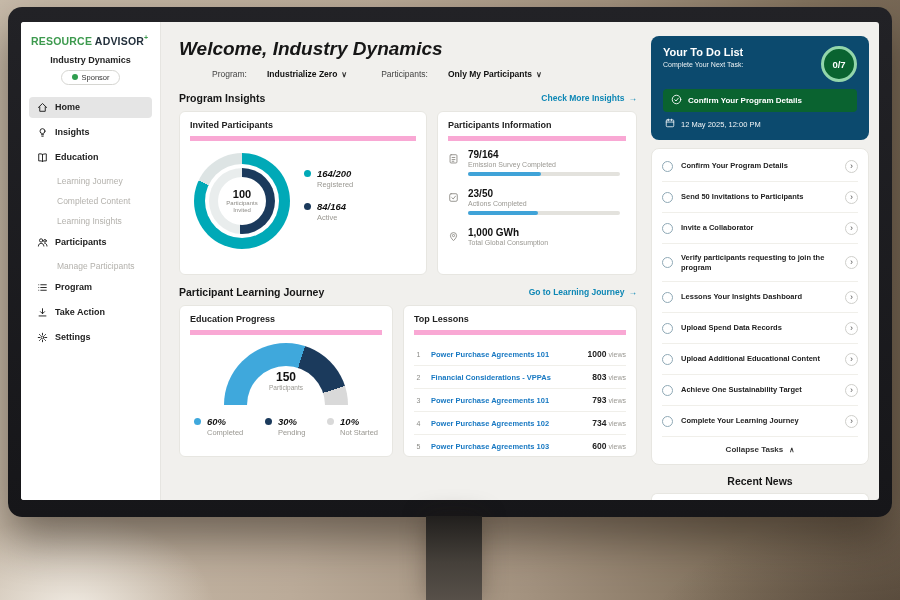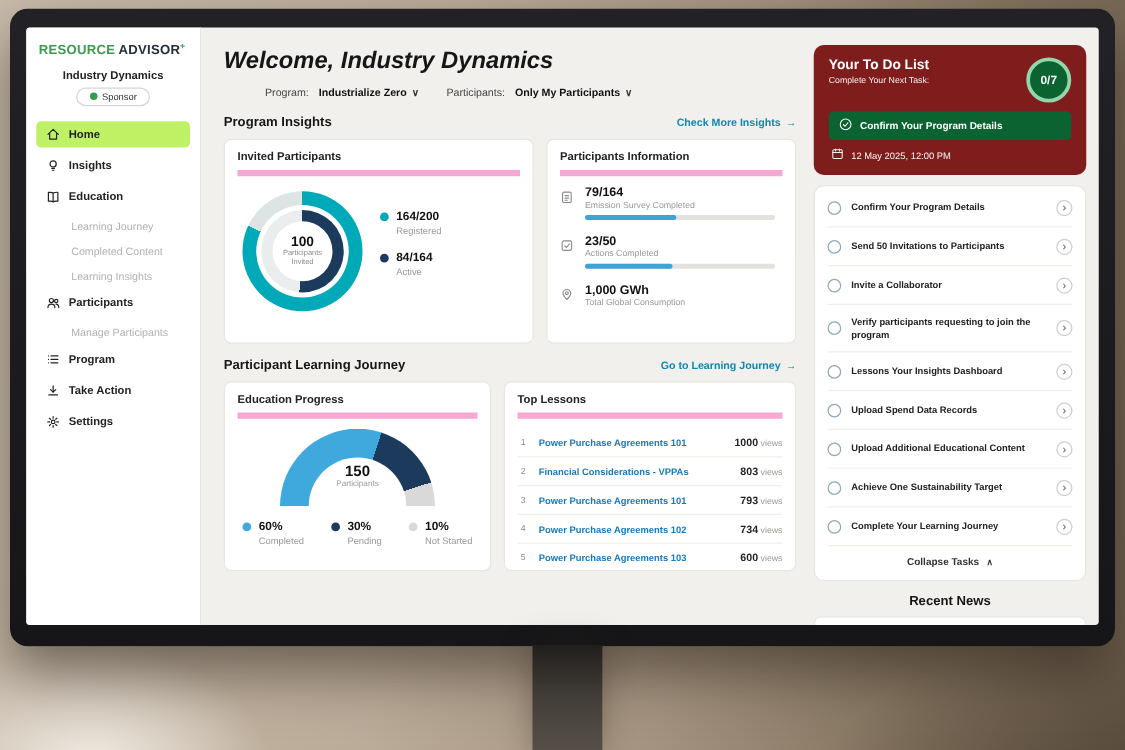--- a/index.html
+++ b/index.html
@@ -34,28 +34,28 @@
   .logo { font-size:10.5px; font-weight:bold; letter-spacing:0.2px; padding:2px 2px 6px; white-space:nowrap; }
   .logo-green { color:#3d9a4e; }
   .logo-dark { color:#23303c; }
   .logo sup { color:#3d9a4e; font-size:7px; font-weight:bold; }
   .org { text-align:center; font-size:9px; font-weight:bold; color:#222; margin-top:2px; }
   .badge { margin:5px auto 12px; width:fit-content; display:flex; align-items:center; gap:4px;
     border:1px solid #d6d6d2; border-radius:10px; padding:2px 10px; font-size:7.5px; color:#333; cursor:pointer; }
   .badge-dot { width:6px; height:6px; border-radius:50%; background:#2f9e4f; }
   .nav-item { display:flex; align-items:center; gap:7px; padding:5px 8px; font-size:9px; font-weight:bold;
     color:#222; border-radius:4px; margin-bottom:4px; cursor:pointer; }
-  .nav-item.active { background:#bef264; }
+  .nav-item.active { background:#e5e5e5; }
   .nav-item svg { display:block; flex-shrink:0; }
   .nav-sub { display:block; padding:4px 8px 4px 28px; font-size:8.5px; color:#b3b1ac; margin-bottom:2px; cursor:pointer; }
 
   
   .main { flex:1; min-width:0; padding:10px 14px 0 18px; }
   .welcome { font-size:19px; font-weight:bold; color:#161616; margin:6px 0 9px;font-style:italic; }
-  .filters { display:flex; align-items:flex-end; gap:8px; font-size:8.5px; color:#444; margin-bottom:13px;padding-left:33px; }
+  .filters { display:flex; align-items:flex-end; gap:20px; font-size:8.5px; color:#444; margin-bottom:13px;padding-left:33px; }
   .filter-gap { margin-left:14px; }
   .filter-value { font-weight:bold; color:#111; display:flex; align-items:center; gap:4px; cursor:pointer; }
   .chev { font-size:8px; color:#333; }
   .section-row { display:flex; justify-content:space-between; align-items:center; margin:2px 0 7px; }
   .section-title { font-size:10.5px; font-weight:bold; color:#161616;text-align:center; }
   .section-link { font-size:8.5px; font-weight:bold; color:#0e87b5; display:flex; align-items:center; gap:4px; cursor:pointer; }
   .cards-row { display:flex; gap:10px; margin-bottom:11px; }
   .card { background:#fff; border:1px solid #e7e6e1; border-radius:6px; padding:8px 10px; }
   .card-title { font-size:9px; font-weight:bold; color:#222; padding-bottom:6px; border-bottom:5px solid #f9a8d4; margin-bottom:8px; }
   .card.invited { width:248px; height:164px; }
@@ -68,21 +68,21 @@
   .donut { position:relative; width:96px; height:96px; }
   .donut-outer { position:absolute; inset:0; border-radius:50%; }
   .donut-gap { position:absolute; inset:11px; border-radius:50%; background:#fff; }
   .donut-inner { position:absolute; inset:15px; border-radius:50%; }
   .donut-hole { position:absolute; inset:24px; border-radius:50%; background:#fff;
     display:flex; flex-direction:column; align-items:center; justify-content:center; text-align:center; }
   .donut-value { font-size:11px; font-weight:bold; color:#111; }
   .donut-label { font-size:6px; color:#8d8b86; line-height:1.25; }
   .legend-item { display:flex; gap:6px; margin-bottom:12px; align-items:flex-start; }
   .dot { width:7px; height:7px; border-radius:50%; margin-top:2px; flex-shrink:0; }
-  .legend-value { font-size:9.5px; font-weight:bold; color:#111; }
+  .legend-value { font-size:9.5px; font-weight:bold; color:#111;font-style:italic; }
   .legend-label { font-size:7.5px; color:#9a9892; margin-top:1px; }
 
   
   .info-row { display:flex; gap:9px; margin-bottom:12px; }
   .info-icon { color:#8d8b86; padding-top:1px; }
   .info-value { font-size:10px; font-weight:bold; color:#111; }
   .info-label { font-size:7px; color:#9a9892; margin:1px 0 4px; }
   .progress-track { width:152px; height:4px; border-radius:2px; background:#e3e2dd; }
   .progress-fill { height:100%; border-radius:2px; background:#3fa3d8; }
 
@@ -99,21 +99,21 @@
   
   .lesson-row { display:flex; align-items:center; gap:8px; padding:6px 0; border-bottom:1px solid #f0efea; }
   .lesson-row:last-child { border-bottom:none; }
   .lesson-rank { font-size:7px; color:#8a8a86; width:9px; text-align:center; }
   .lesson-title { font-size:7.5px; font-weight:bold; color:#1778c2; flex:1; cursor:pointer; }
   .lesson-views { font-size:7px; color:#9a9892; white-space:nowrap; }
   .lesson-views b { font-size:8.5px; color:#222; font-weight:bold; margin-right:2px; }
 
   
   .rightpanel { width:228px; flex-shrink:0; padding:14px 10px 0 0; }
-  .todo-card { background:#7f1d1d; border-radius:8px; padding:10px 12px; color:#fff; margin-bottom:8px; }
+  .todo-card { background:#0c4a6e; border-radius:8px; padding:10px 12px; color:#fff; margin-bottom:8px; }
   .todo-head { display:flex; justify-content:space-between; align-items:flex-start; }
   .todo-title { font-size:11px; font-weight:bold; margin-bottom:3px; }
   .todo-sub { font-size:7px; opacity:0.92; }
   .todo-ring { width:36px; height:36px; border-radius:50%; border:3px solid #93d6ab; background:#0a6330;
     display:flex; align-items:center; justify-content:center; font-size:9.5px; font-weight:bold; flex-shrink:0; }
   .todo-next { display:flex; align-items:center; gap:6px; background:#0a6330; border-radius:4px;
     padding:5px 8px; font-size:8px; font-weight:bold; margin:7px 0 6px; cursor:pointer; }
   .todo-date { display:flex; align-items:center; gap:6px; font-size:7.5px; opacity:0.95; padding-left:2px; }
 
   .task-card { background:#fff; border:1px solid #e7e6e1; border-radius:8px; padding:2px 10px; }

